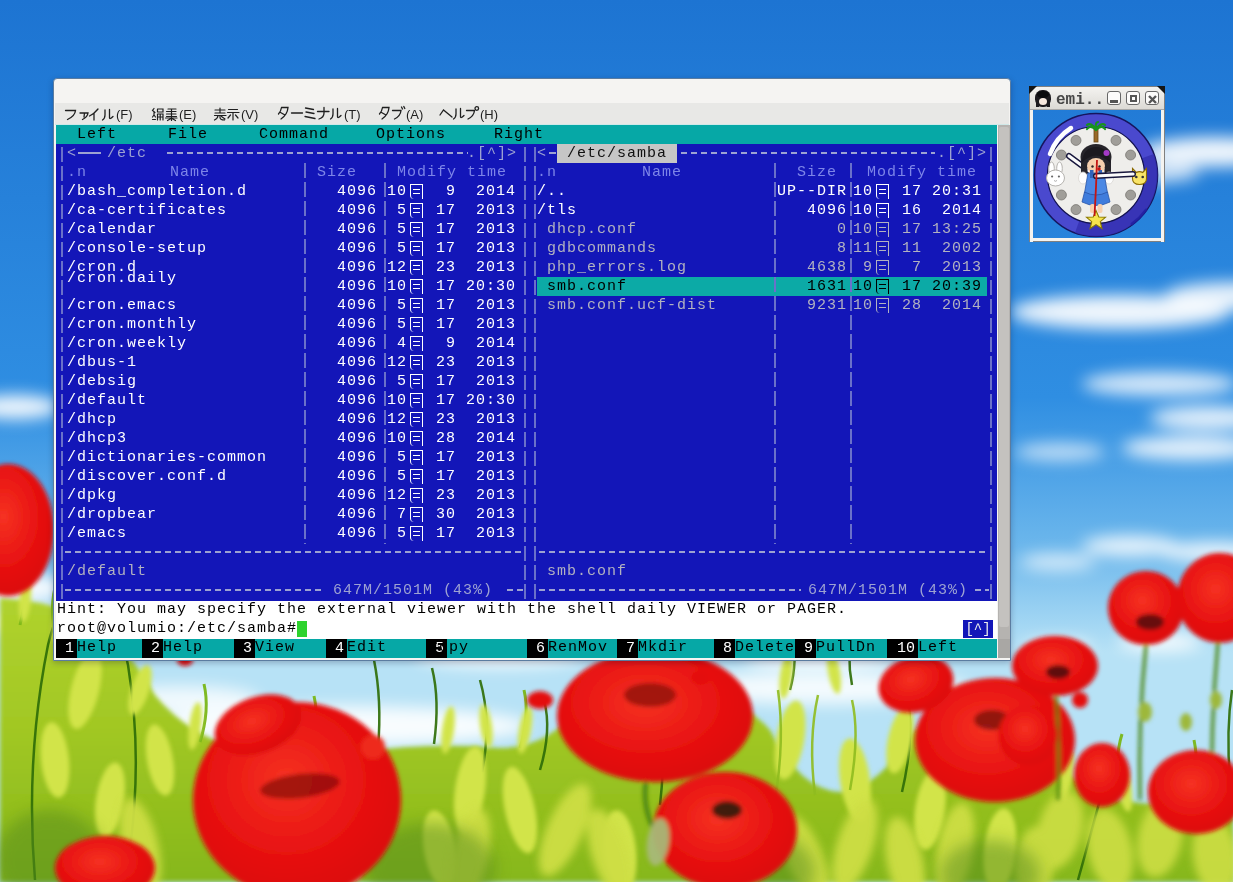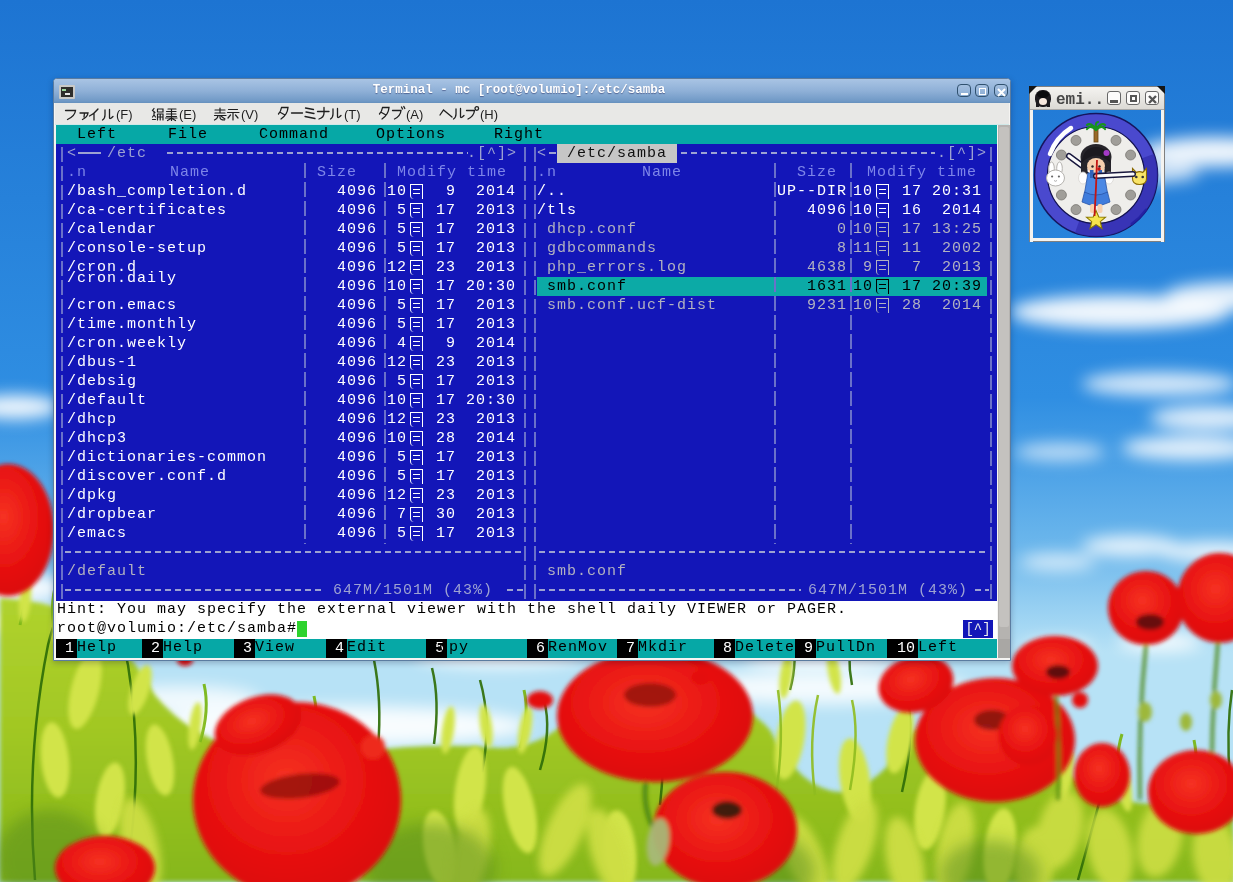--- a/index.html
+++ b/index.html
@@ -211,36 +211,20 @@
 <ellipse cx="1196" cy="792" rx="48" ry="42" fill="url(#pop)"></ellipse>
 <circle cx="1080" cy="700" r="8" fill="#e41111"></circle>
 <ellipse cx="105" cy="868" rx="50" ry="32" fill="url(#pop)"></ellipse>
 <ellipse cx="540" cy="700" rx="13" ry="9" fill="#e41111"></ellipse>
 <ellipse cx="700" cy="678" rx="9" ry="7" fill="#e41111"></ellipse>
 <ellipse cx="185" cy="660" rx="8" ry="6" fill="#dc1010"></ellipse>
 </g>
 </g>
 </svg>
 <div id="win" style="position:absolute;left:53px;top:78px;width:958px;height:583px;border:1px solid #5b7ca0;border-radius:4px 4px 0 0;background:#f5f4f2;box-shadow:0 2px 6px rgba(0,0,40,.25)">
- <div id="titlebar" style="position:absolute;left:0;top:0;width:956px;height:24px;border-radius:3px 3px 0 0;background:linear-gradient(#a9c4e4,#8fb0d7 50%,#7099c6 92%,#6590bd)">
-  <div style="position:absolute;left:5px;top:6px;width:16px;height:14px;background:#2e2e2c;border:2px solid #c9c9c7;border-radius:1px">
-    <div style="position:absolute;left:1px;top:2px;width:4px;height:2px;background:#9fd89f"></div>
-    <div style="position:absolute;left:4px;top:6px;width:5px;height:2px;background:#e8e8e8"></div>
-  </div>
-  <div style="position:absolute;left:0;top:4px;width:930px;text-align:center;font-family:'Liberation Mono',monospace;font-weight:bold;font-size:12.5px;color:#fff;text-shadow:0 1px 1px rgba(0,0,60,.4)">Terminal - mc [root@volumio]:/etc/samba</div>
-  <div class="wbtn" style="left:903px">
-        <div style="position:absolute;left:3px;top:8px;width:7px;height:2px;background:#fff"></div>
-      </div>
-  <div class="wbtn" style="left:921px">
-        <div style="position:absolute;left:3px;top:3px;width:7px;height:7px;border:1.5px solid #fff"></div>
-      </div>
-  <div class="wbtn" style="left:940px"><svg width="13" height="13">
-          <path d="M3 3 L10 10 M10 3 L3 10" stroke="#fff" stroke-width="2"></path>
-        </svg></div>
- </div>
  <div id="menubar" style="position:absolute;left:1px;top:24px;width:954px;height:22px;background:#e8e8e6;border-bottom:1px solid #cfe8e8">
  <svg width="80" height="17" style="position:absolute;left:9px;top:2px" fill="none" stroke="#1f1f1f" stroke-width="1.3" stroke-linecap="round">
 <g>
           <path d="M1.5 5.5 H11.5 Q11 11 3.5 14.5"></path>
         </g>
 <g transform="translate(13,1)">
           <path d="M3 7 H11 Q10.5 11 5.5 13.5 M7.5 7 L7 11"></path>
         </g>
 <g transform="translate(24,2)">
           <path d="M10 2 Q6 7 1.5 9 M6 6.5 V13"></path>
@@ -375,21 +359,21 @@
 <div class="t w" style="left:387px;top:239px"> 5<i class="m"></i> 17&nbsp; 2013</div>
 <div class="t w" style="left:67px;top:258px">/cron.d</div>
 <div class="t w" style="left:337px;top:258px">4096</div>
 <div class="t w" style="left:387px;top:258px">12<i class="m"></i> 23&nbsp; 2013</div>
 <div class="t w" style="left:67px;top:269px">/cron.daily</div>
 <div class="t w" style="left:337px;top:277px">4096</div>
 <div class="t w" style="left:387px;top:277px">10<i class="m"></i> 17 20:30</div>
 <div class="t w" style="left:67px;top:296px">/cron.emacs</div>
 <div class="t w" style="left:337px;top:296px">4096</div>
 <div class="t w" style="left:387px;top:296px"> 5<i class="m"></i> 17&nbsp; 2013</div>
-<div class="t w" style="left:67px;top:315px">/time.monthly</div>
+<div class="t w" style="left:67px;top:315px">/cron.monthly</div>
 <div class="t w" style="left:337px;top:315px">4096</div>
 <div class="t w" style="left:387px;top:315px"> 5<i class="m"></i> 17&nbsp; 2013</div>
 <div class="t w" style="left:67px;top:334px">/cron.weekly</div>
 <div class="t w" style="left:337px;top:334px">4096</div>
 <div class="t w" style="left:387px;top:334px"> 4<i class="m"></i>&nbsp; 9&nbsp; 2014</div>
 <div class="t w" style="left:67px;top:353px">/dbus-1</div>
 <div class="t w" style="left:337px;top:353px">4096</div>
 <div class="t w" style="left:387px;top:353px">12<i class="m"></i> 23&nbsp; 2013</div>
 <div class="t w" style="left:67px;top:372px">/debsig</div>
 <div class="t w" style="left:337px;top:372px">4096</div>

